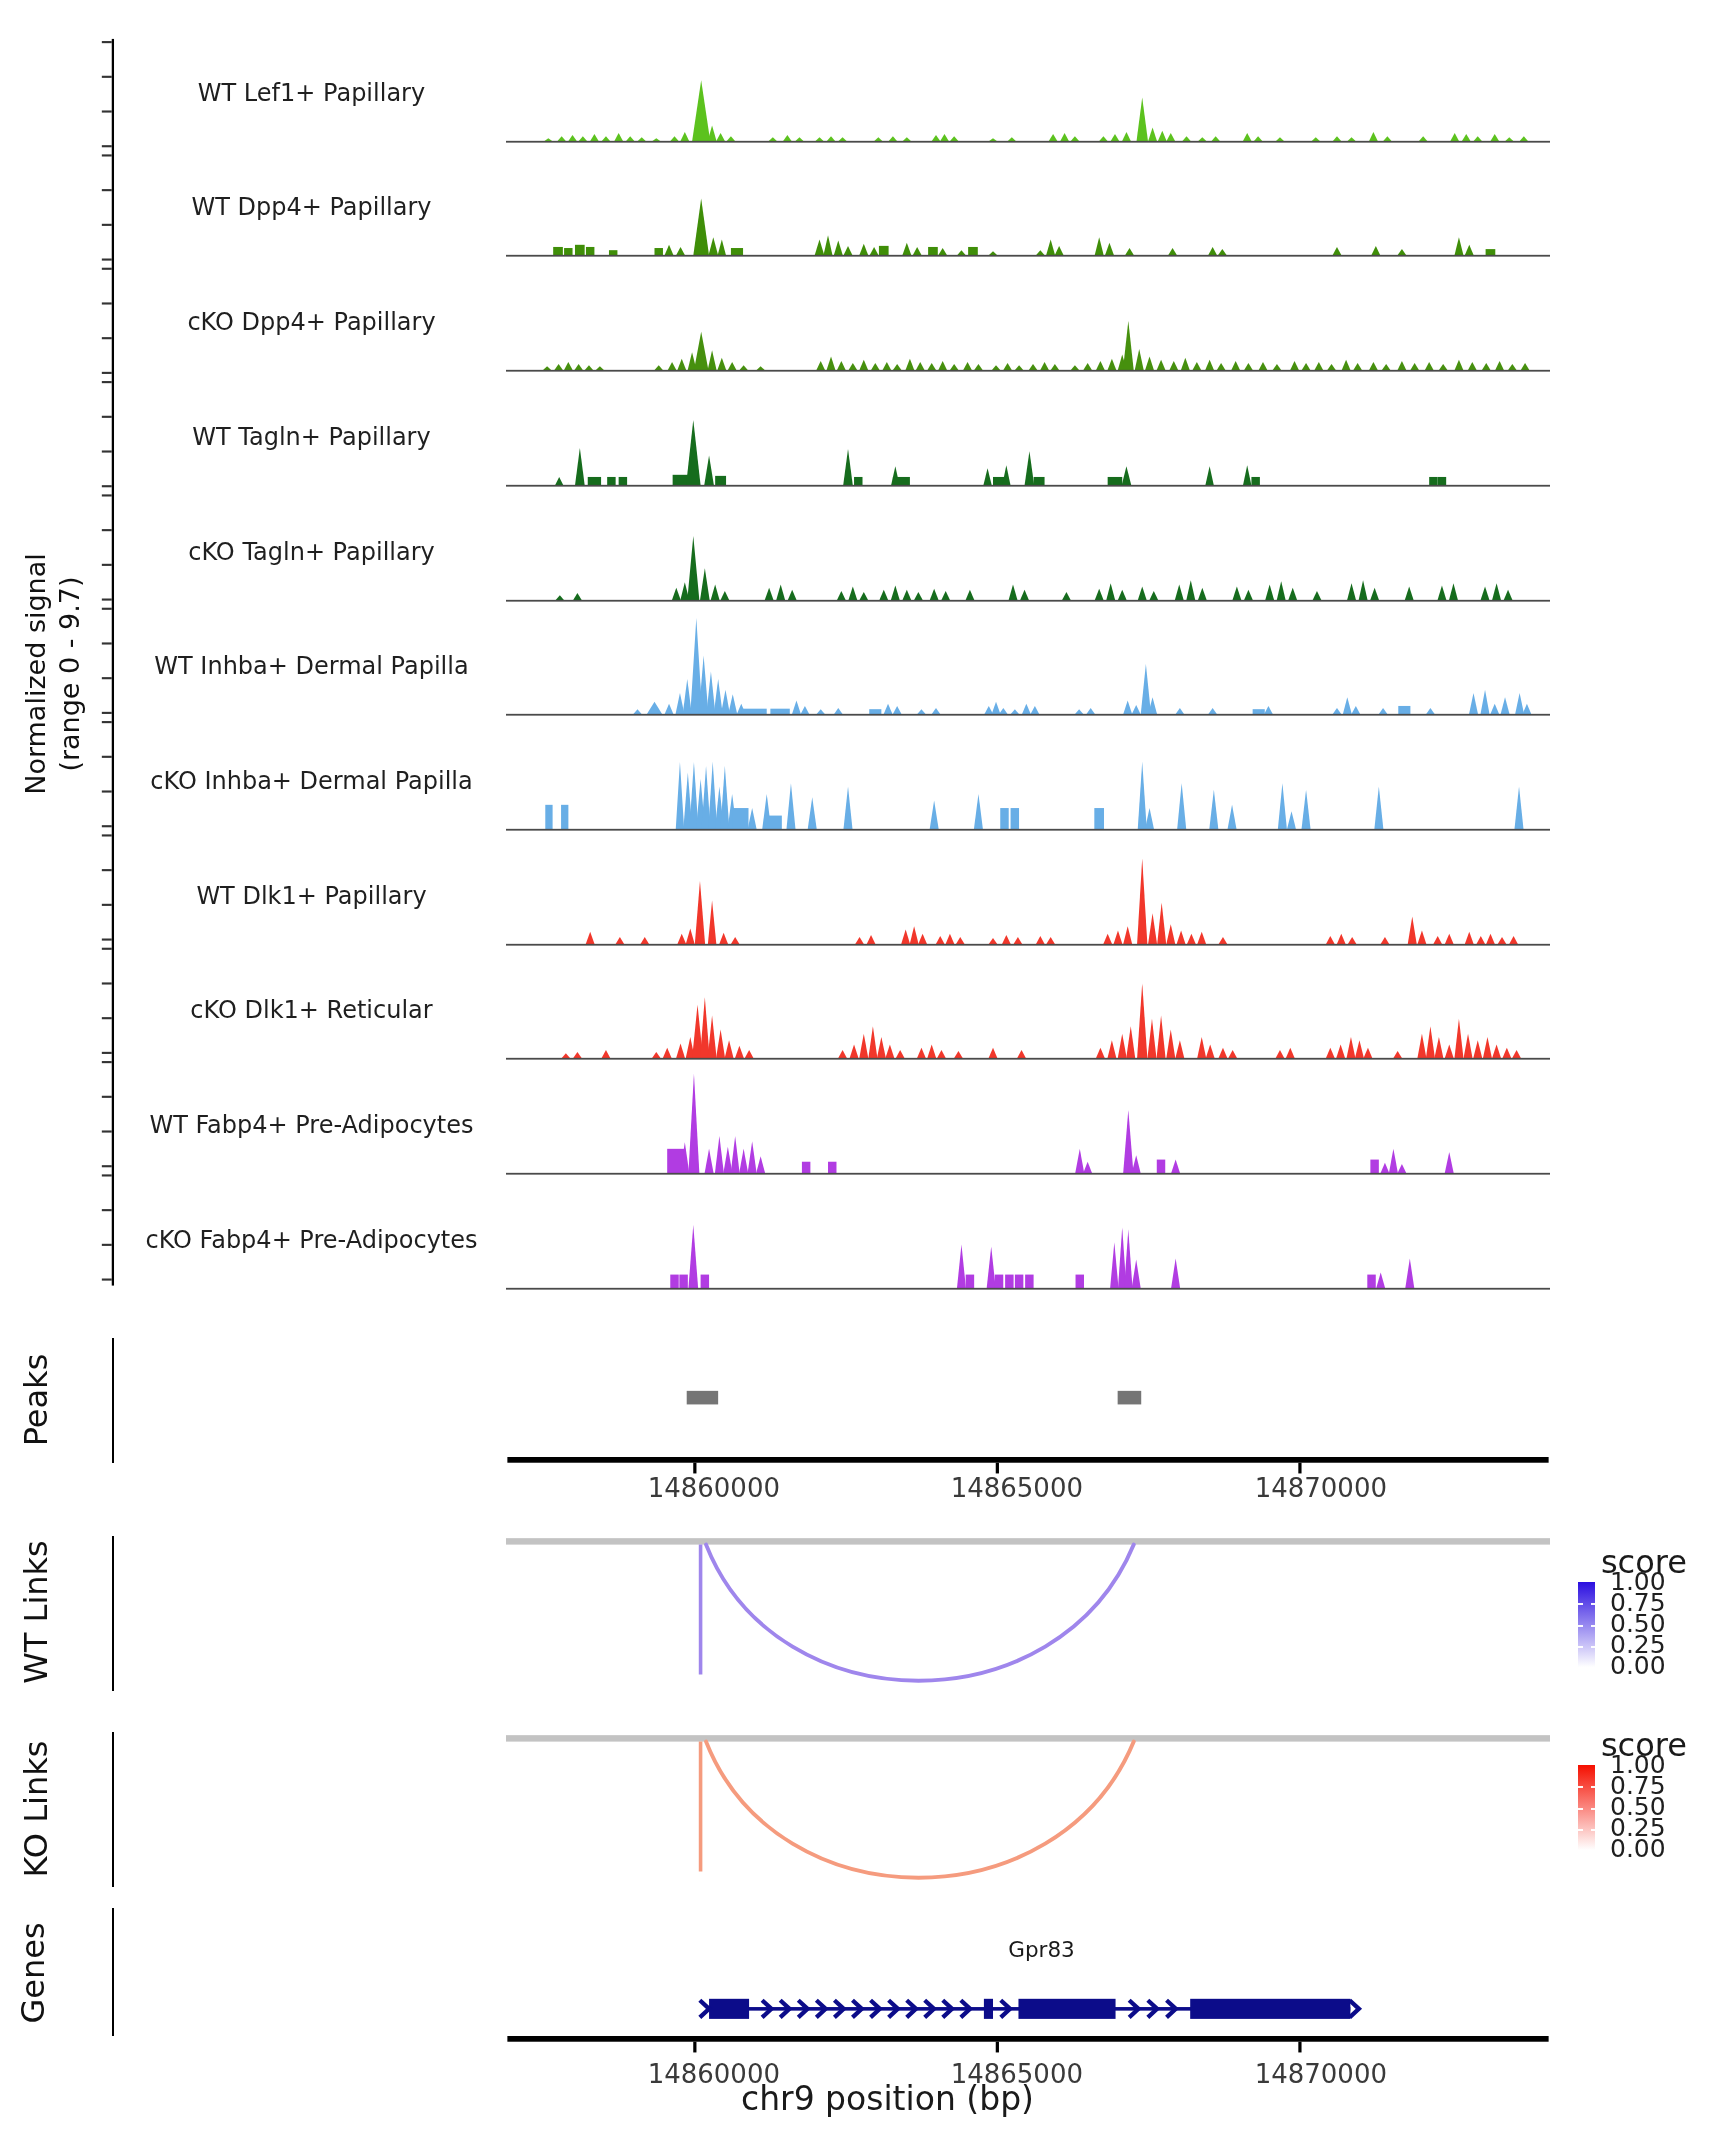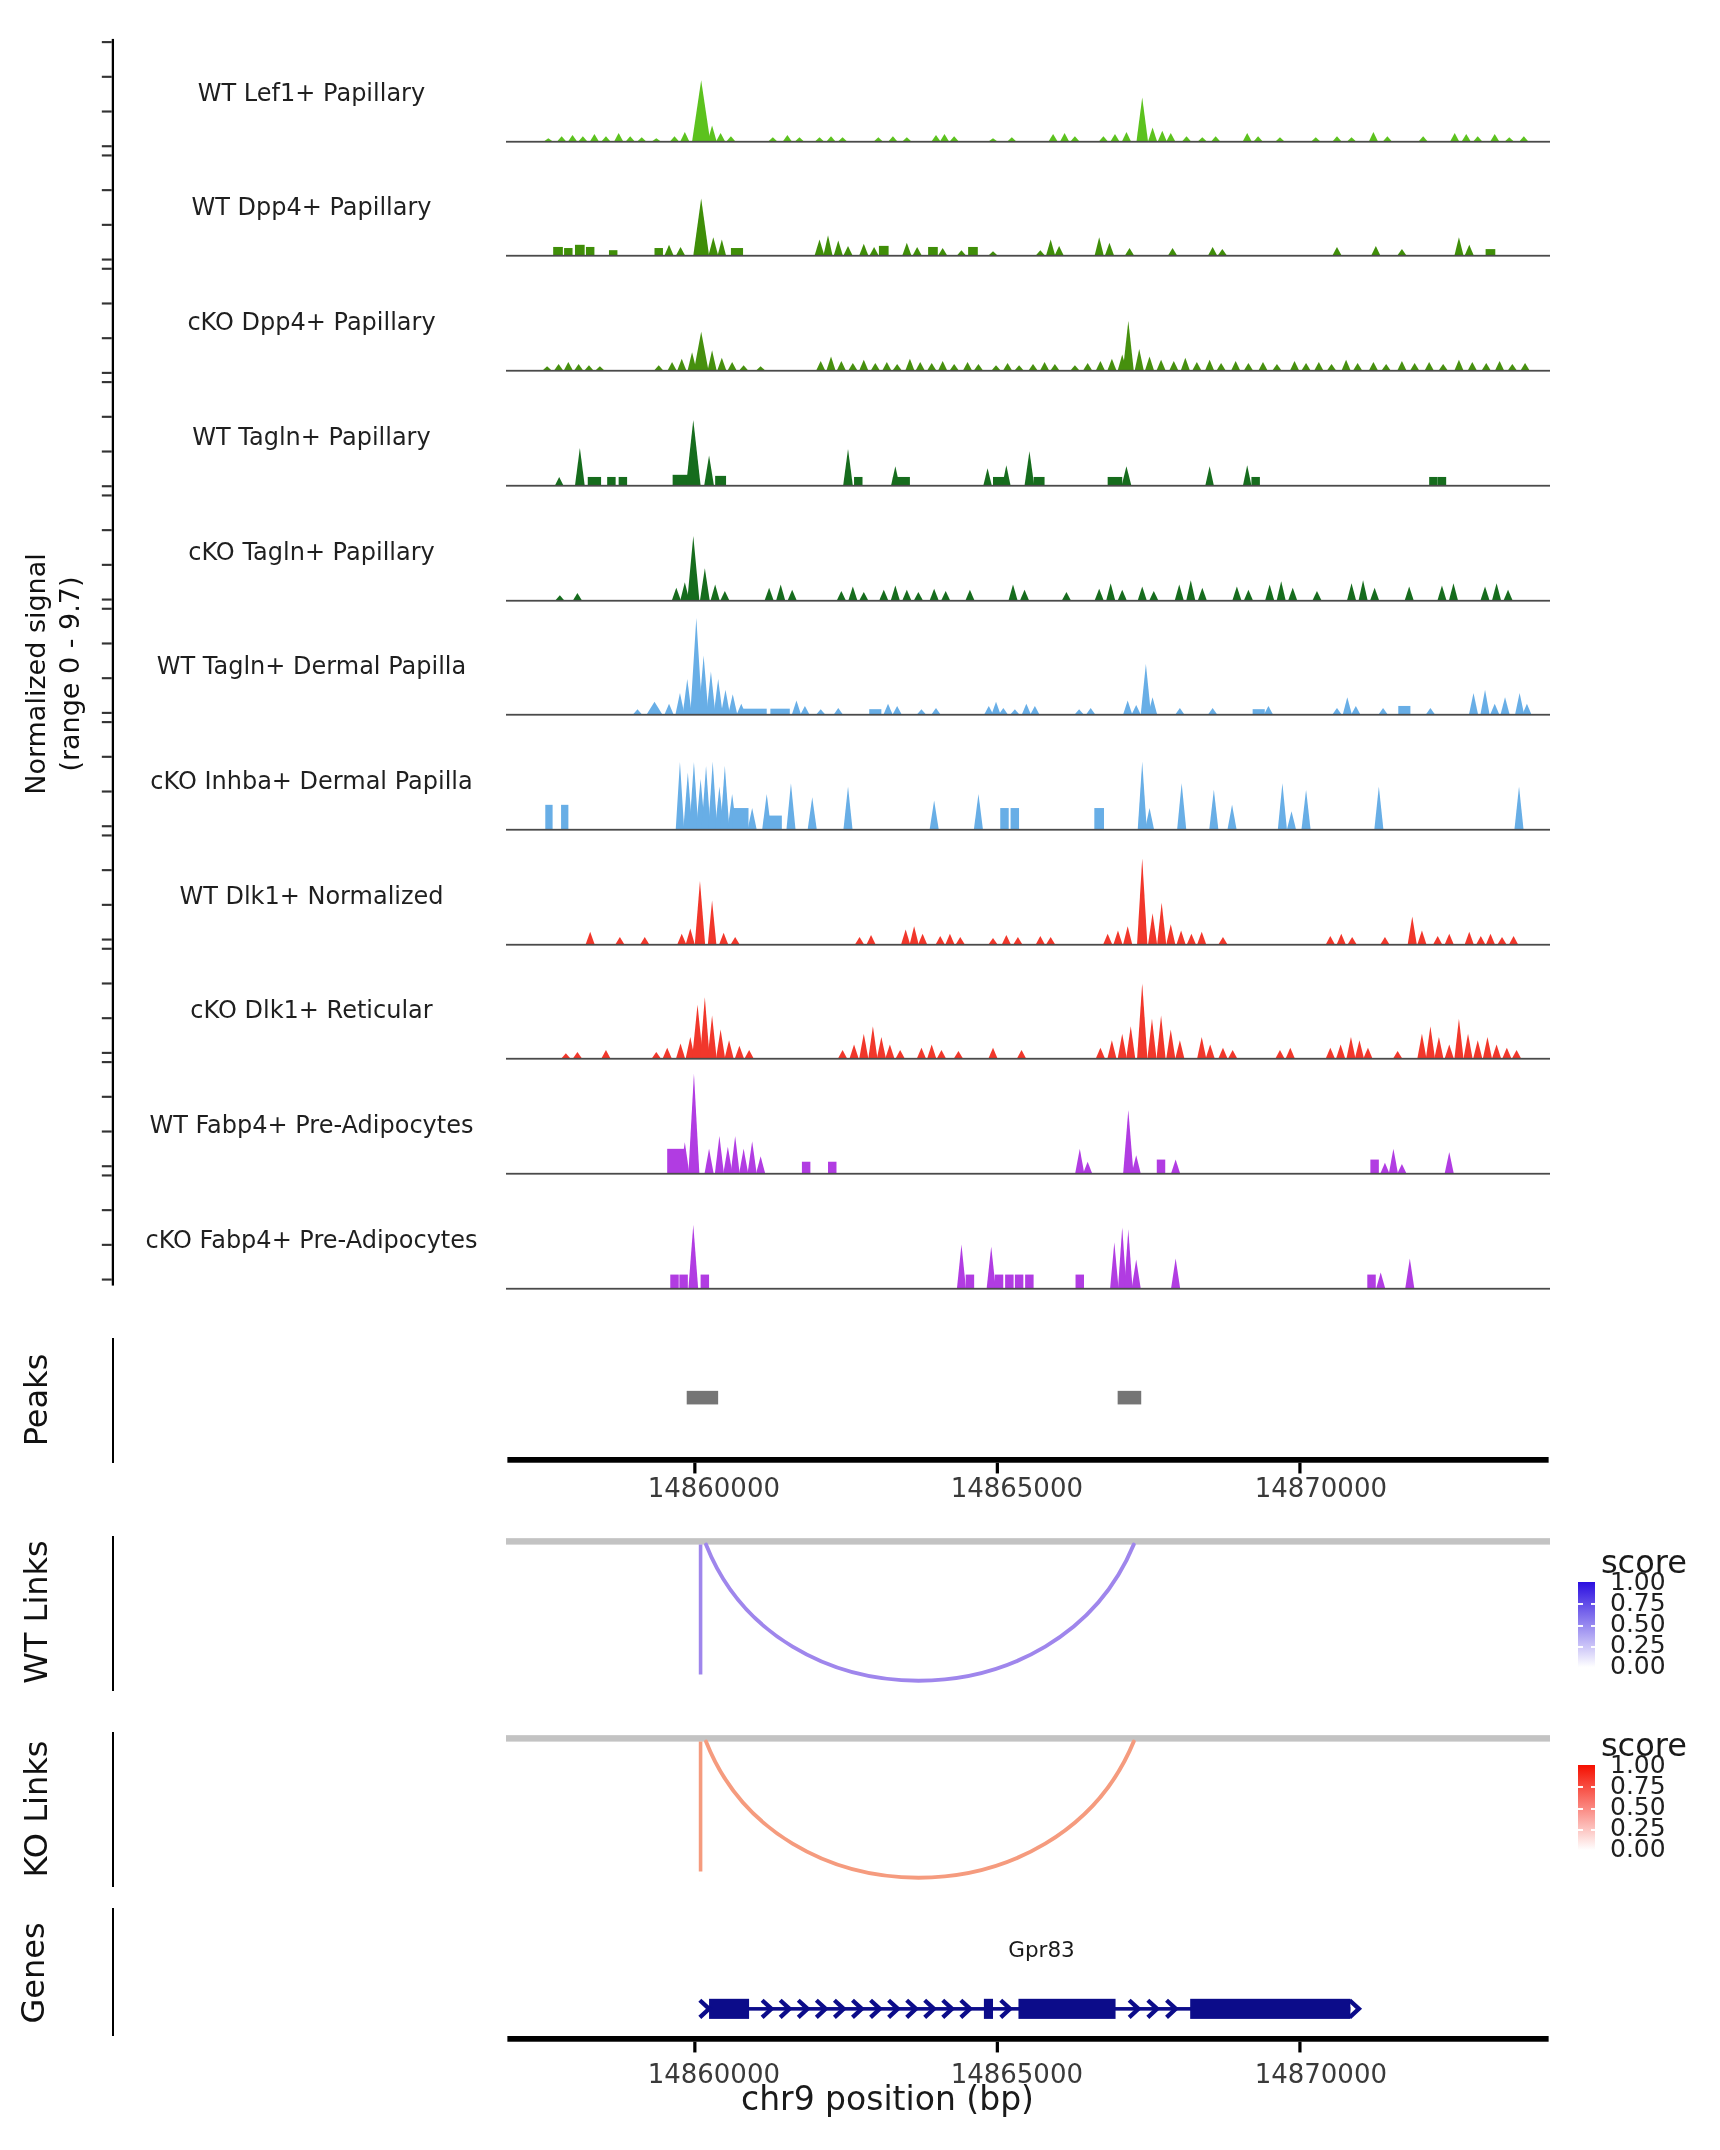--- a/index.html
+++ b/index.html
@@ -341,21 +341,21 @@
         <polygon points="1189.0,150 1195.3,121.5 1201.7,150" fill="#166c1d"></polygon>
         <polygon points="1205.1,150 1211.4,132.0 1217.7,150" fill="#166c1d"></polygon>
         <polygon points="1253.3,150 1259.6,130.5 1266.0,150" fill="#166c1d"></polygon>
         <polygon points="1299.0,150 1305.3,129.0 1311.7,150" fill="#166c1d"></polygon>
         <polygon points="1315.0,150 1321.4,126.0 1327.7,150" fill="#166c1d"></polygon>
         <polygon points="1359.0,150 1365.4,130.5 1371.7,150" fill="#166c1d"></polygon>
         <polygon points="1375.1,150 1381.5,126.0 1387.8,150" fill="#166c1d"></polygon>
         <polygon points="1391.2,150 1397.5,135.0 1403.9,150" fill="#166c1d"></polygon>
         <rect x="0" y="149" width="1456" height="2.5" fill="#4a4a4a"></rect>
       </svg>
-      <div class="track-label" style="top:650px;">WT Tagln+ Dermal Papilla</div>
+      <div class="track-label" style="top:650px;">WT Inhba+ Dermal Papilla</div>
       <svg width="1044" height="109" viewBox="0 0 1456 152" style="position: absolute; left: 506px; top: 607px;">
         <polygon points="177.0,150 183.4,142.5 189.7,150" fill="#68aee6"></polygon>
         <polygon points="196.1,150 207.1,132.0 218.1,150" fill="#68aee6"></polygon>
         <polygon points="221.0,150 227.4,135.0 233.7,150" fill="#68aee6"></polygon>
         <polygon points="236.3,150 242.6,120.0 248.9,150" fill="#68aee6"></polygon>
         <polygon points="246.4,150 252.8,100.5 259.1,150" fill="#68aee6"></polygon>
         <polygon points="257.0,150 265.4,15.0 273.9,150" fill="#68aee6"></polygon>
         <polygon points="268.8,150 275.6,67.5 282.4,150" fill="#68aee6"></polygon>
         <polygon points="279.4,150 285.8,90.0 292.1,150" fill="#68aee6"></polygon>
         <polygon points="289.6,150 295.9,100.5 302.3,150" fill="#68aee6"></polygon>
@@ -433,21 +433,21 @@
         <polygon points="936.0,150 942.3,85.5 948.7,150" fill="#68aee6"></polygon>
         <polygon points="980.8,150 987.2,94.5 993.5,150" fill="#68aee6"></polygon>
         <polygon points="1006.2,150 1012.6,115.5 1018.9,150" fill="#68aee6"></polygon>
         <polygon points="1076.4,150 1082.8,85.5 1089.1,150" fill="#68aee6"></polygon>
         <polygon points="1089.1,150 1095.5,124.5 1101.8,150" fill="#68aee6"></polygon>
         <polygon points="1109.4,150 1115.8,94.5 1122.1,150" fill="#68aee6"></polygon>
         <polygon points="1211.0,150 1217.3,90.0 1223.7,150" fill="#68aee6"></polygon>
         <polygon points="1406.4,150 1412.8,90.0 1419.1,150" fill="#68aee6"></polygon>
         <rect x="0" y="149" width="1456" height="2.5" fill="#4a4a4a"></rect>
       </svg>
-      <div class="track-label" style="top:880px;">WT Dlk1+ Normalized</div>
+      <div class="track-label" style="top:880px;">WT Dlk1+ Papillary</div>
       <svg width="1044" height="109" viewBox="0 0 1456 152" style="position: absolute; left: 506px; top: 837px;">
         <polygon points="111.0,150 117.4,132.0 123.7,150" fill="#f1372b"></polygon>
         <polygon points="152.5,150 158.8,139.5 165.2,150" fill="#f1372b"></polygon>
         <polygon points="187.2,150 193.5,139.5 199.9,150" fill="#f1372b"></polygon>
         <polygon points="238.8,150 245.1,135.0 251.5,150" fill="#f1372b"></polygon>
         <polygon points="250.6,150 257.0,127.5 263.3,150" fill="#f1372b"></polygon>
         <polygon points="263.3,150 270.5,61.5 277.7,150" fill="#f1372b"></polygon>
         <polygon points="281.5,150 287.4,88.5 293.4,150" fill="#f1372b"></polygon>
         <polygon points="297.2,150 303.5,133.5 309.9,150" fill="#f1372b"></polygon>
         <polygon points="313.3,150 319.6,139.5 325.9,150" fill="#f1372b"></polygon>

